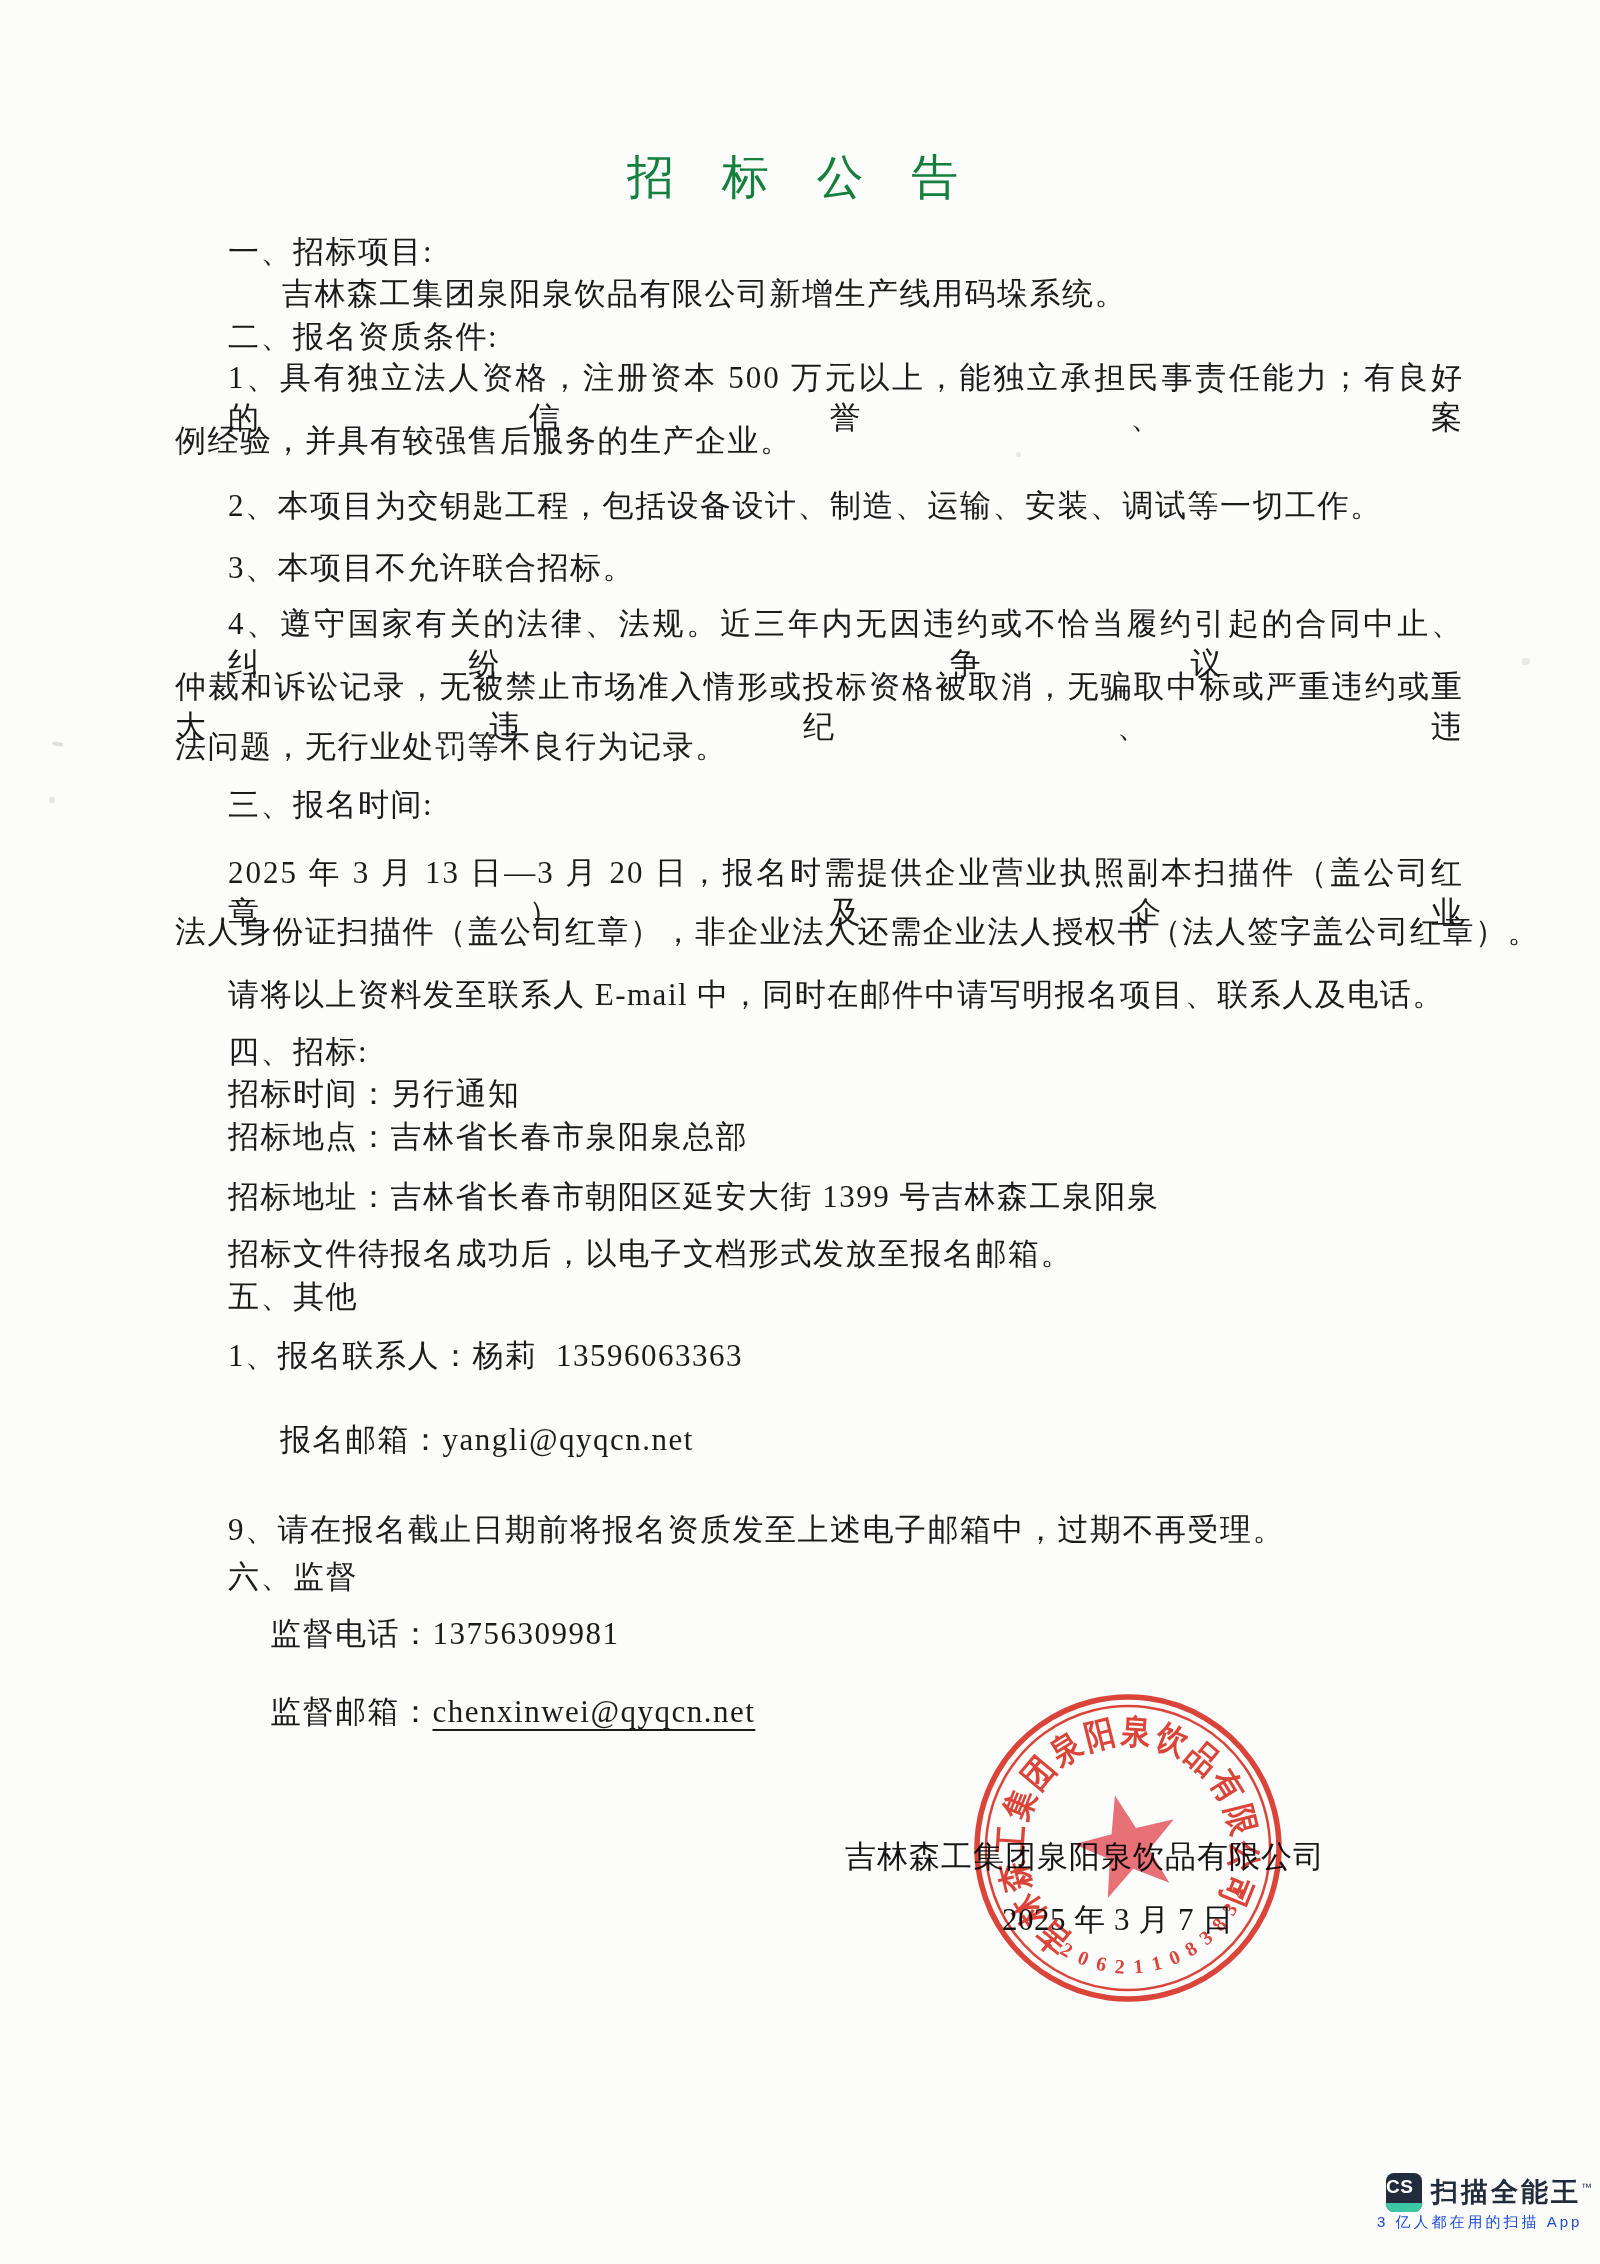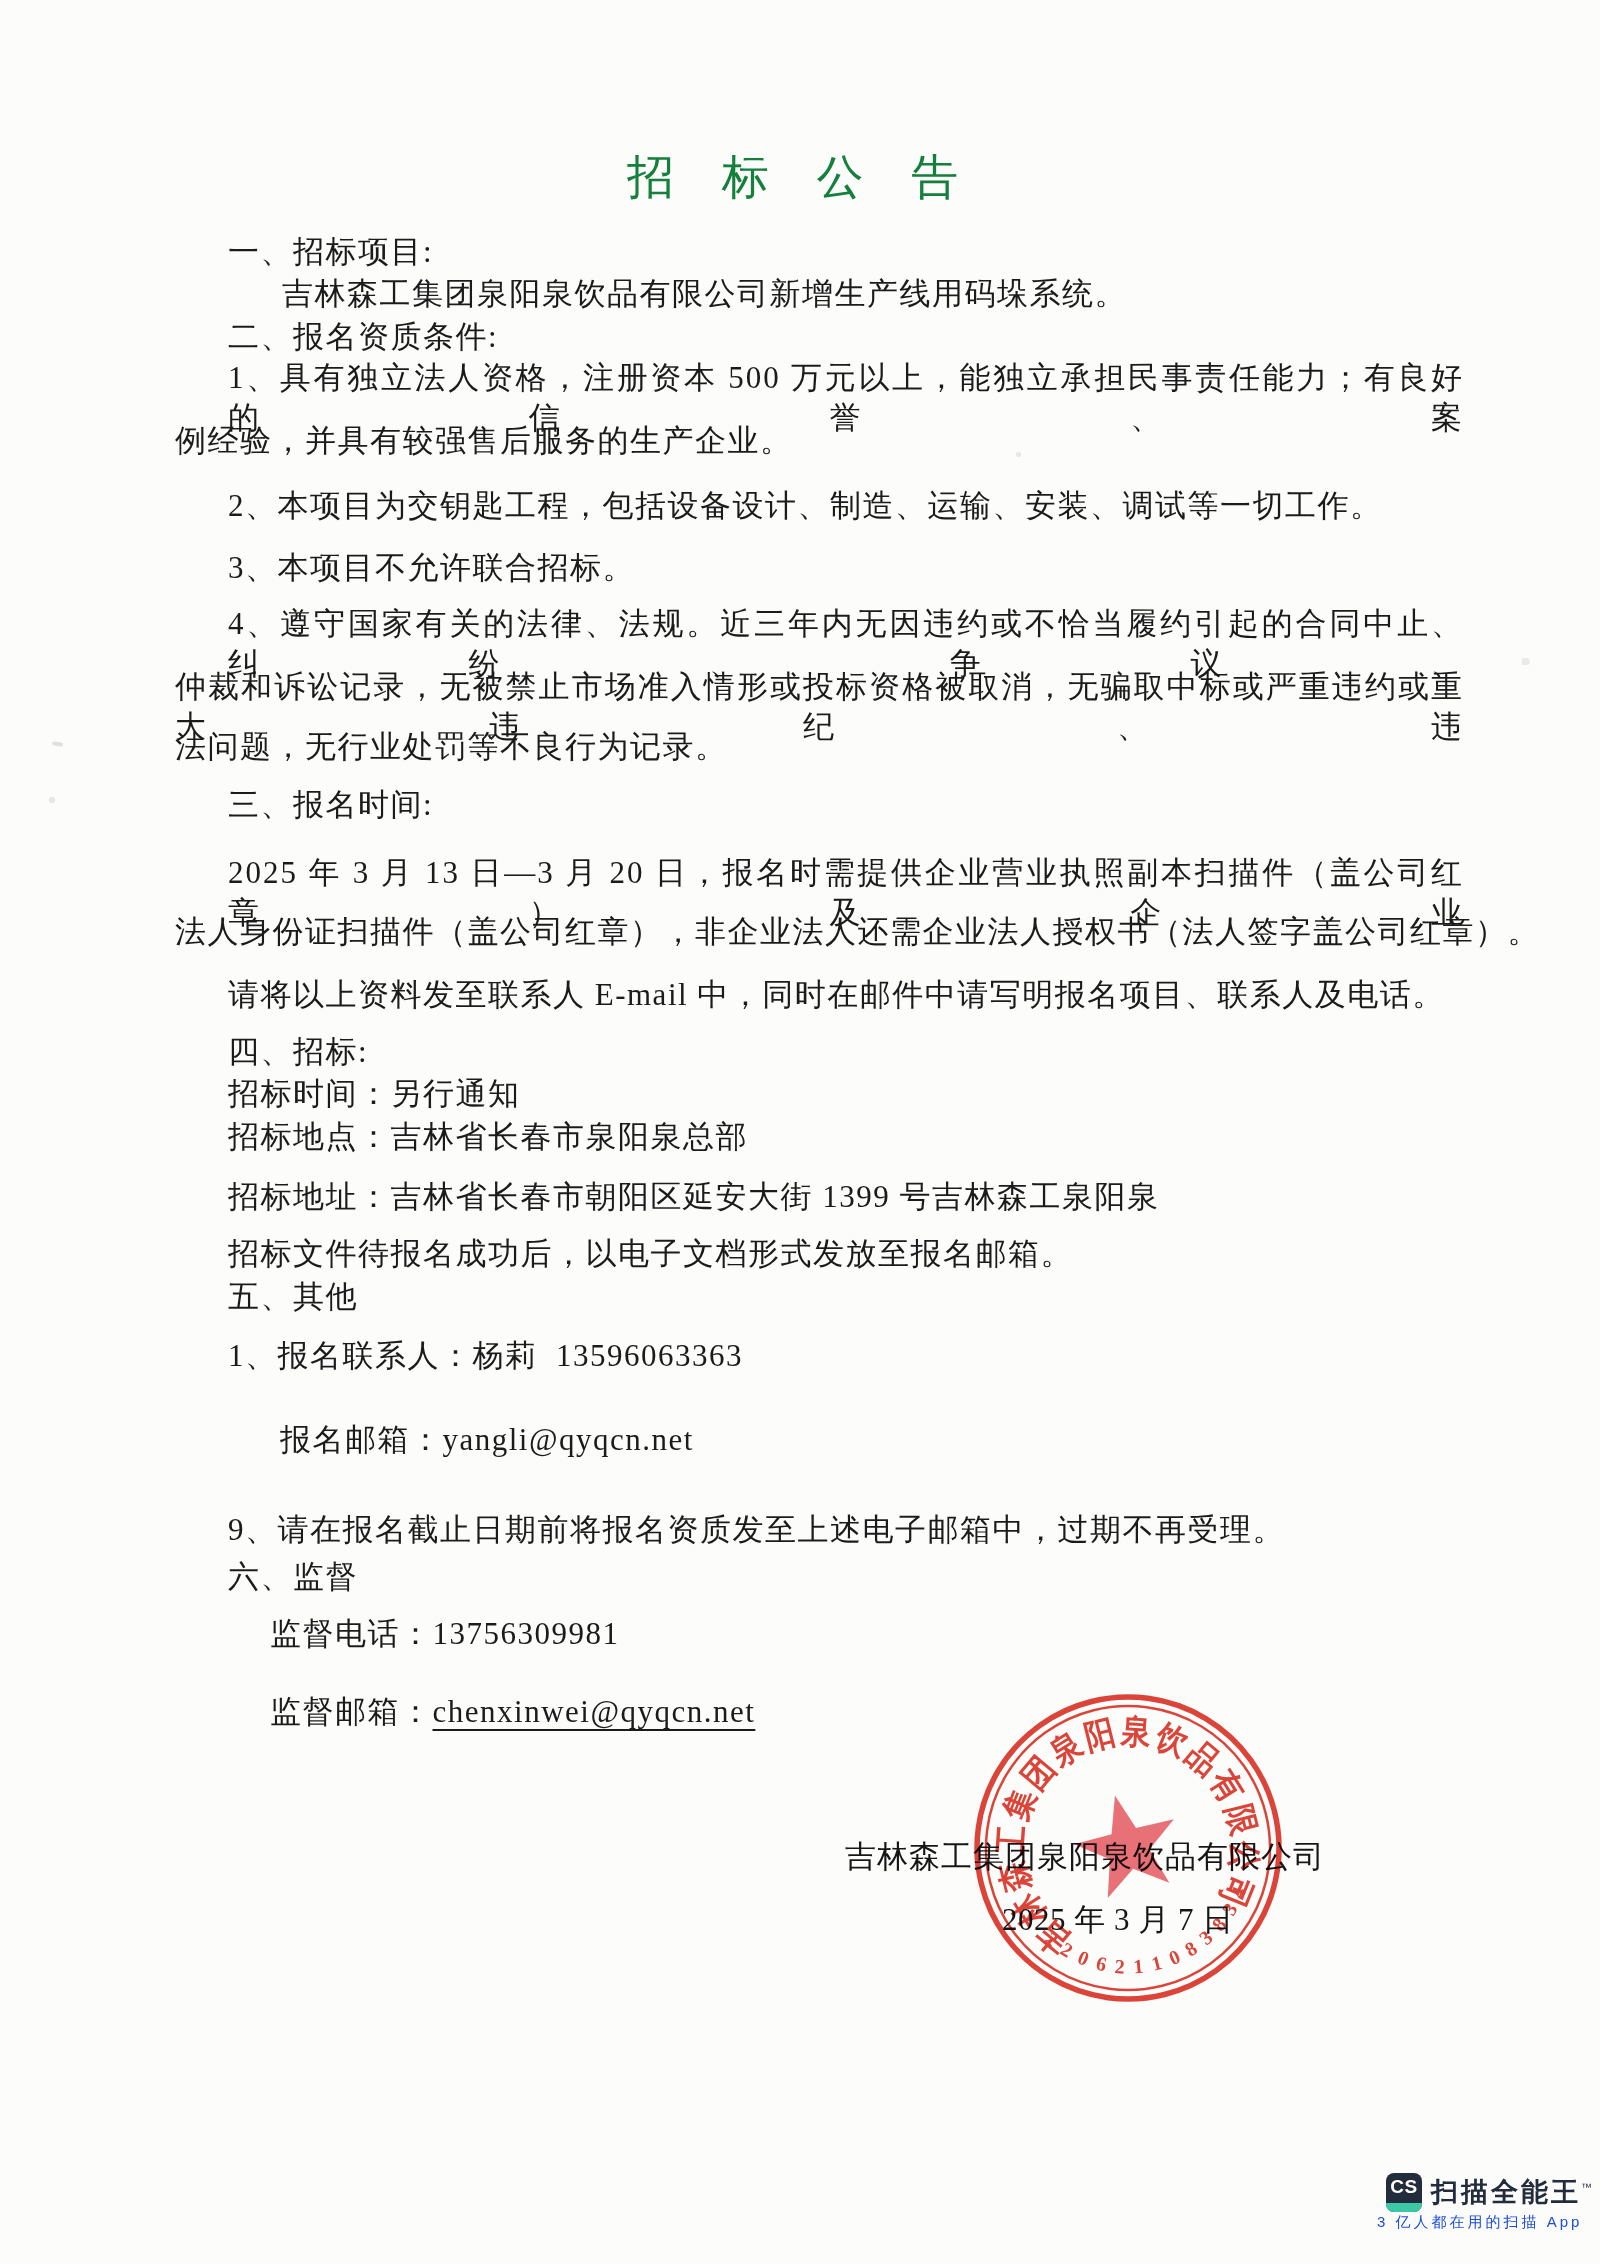--- a/index.html
+++ b/index.html
@@ -28,21 +28,21 @@
   
   .cs-badge{
     position:absolute;left:1386px;top:2173px;width:36px;height:39px;
     background:#232c3c;border-radius:8px;z-index:2;
   }
   .cs-badge .strip{
     position:absolute;left:0;right:0;bottom:0;height:9px;background:#3cc8a5;
     border-radius:0 0 8px 8px;
   }
   .cs-badge .cs-txt{
-    position:absolute;top:3px;left:0;width:100%;text-align:center;
+    position:absolute;top:3px;left:0;width:100%;text-align:left;
     font-family:"Liberation Sans","DejaVu Sans",sans-serif;font-weight:bold;
     font-size:19px;color:#ffffff;letter-spacing:0.5px;
   }
   .cs-brand{
     position:absolute;left:1431px;top:2174px;
     font-family:"Liberation Sans","DejaVu Sans",sans-serif;font-weight:bold;
     font-size:27px;letter-spacing:3px;color:#232c3c;z-index:2;white-space:pre;
   }
   .cs-brand sup{font-size:11px;font-weight:normal;letter-spacing:0;}
   .cs-tagline{

